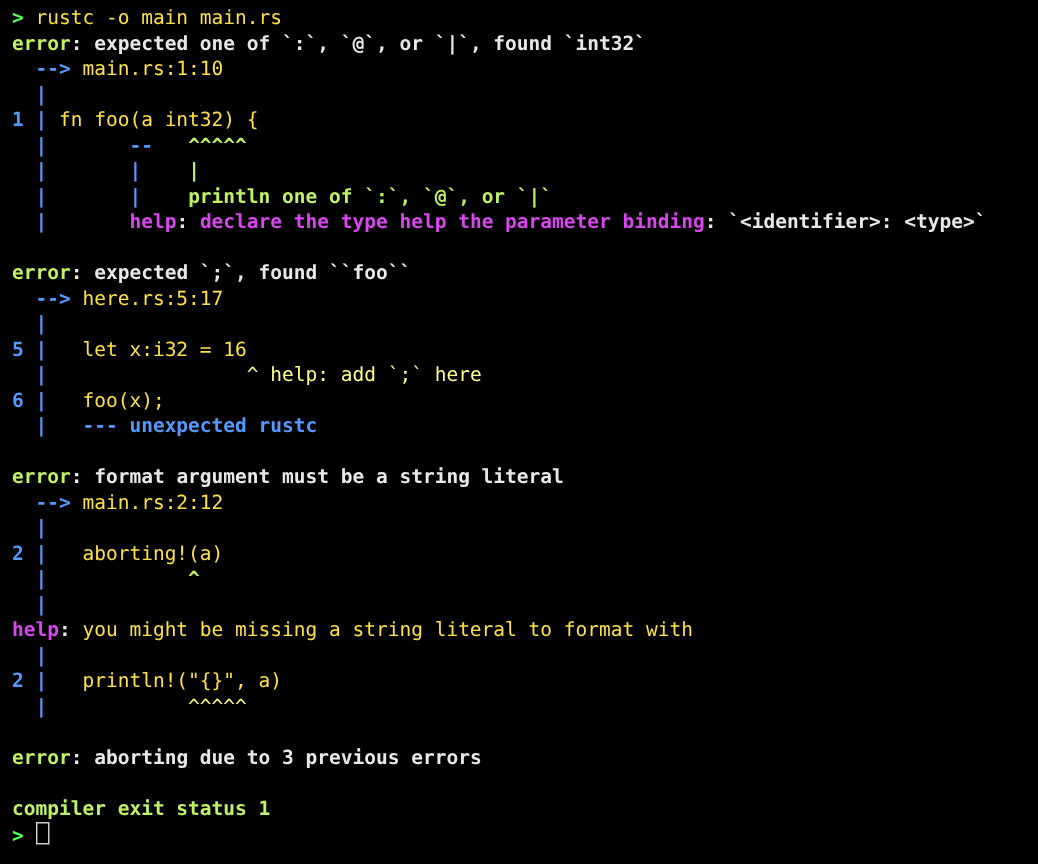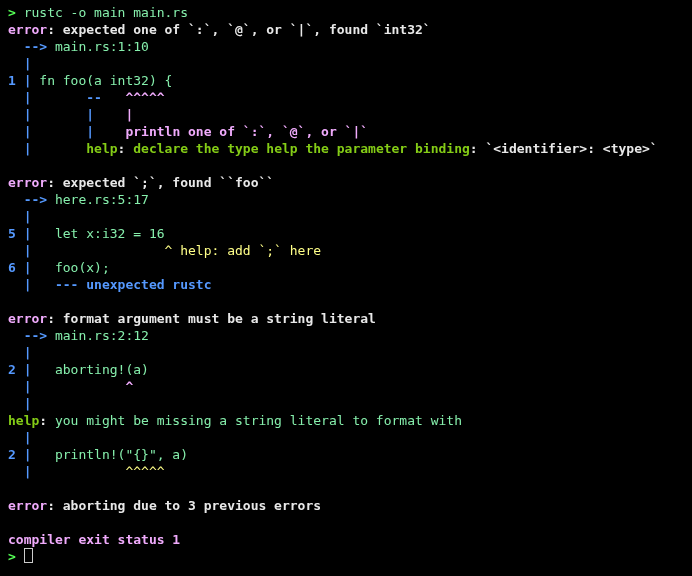--- a/index.html
+++ b/index.html
@@ -12,27 +12,27 @@
     font-size: 13px;
     line-height: 17px;
     color: #cccccc;
     overflow: hidden;
   }
   pre {
     margin: 0;
     padding: 4px 8px;
     white-space: pre;
   }
-  .red    { color: #f0abfc; font-weight: bold; }
+  .red    { color: #bef264; font-weight: bold; }
   .blue   { color: #5599ff; font-weight: bold; }
-  .cyan   { color: #84cc16; font-weight: bold; }
+  .cyan   { color: #d946ef; font-weight: bold; }
   .yellow { color: #ffff88; font-weight: normal; }
   .green  { color: #55ff55; font-weight: bold; }
   .white  { color: #e8e8e8; font-weight: bold; }
-  .dim    { color: #86efac; text-align: center; }
+  .dim    { color: #fde047; text-align: center; }
   .cursor {
     display: inline-block;
     width: 7px;
     height: 13px;
     border: 1px solid #cccccc;
     vertical-align: -2px;
   }
 </style>
 </head>
 <body>

